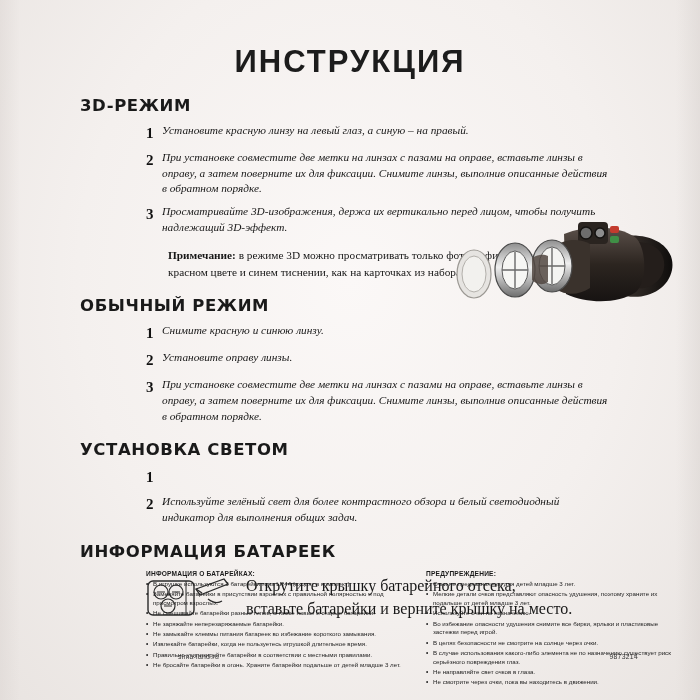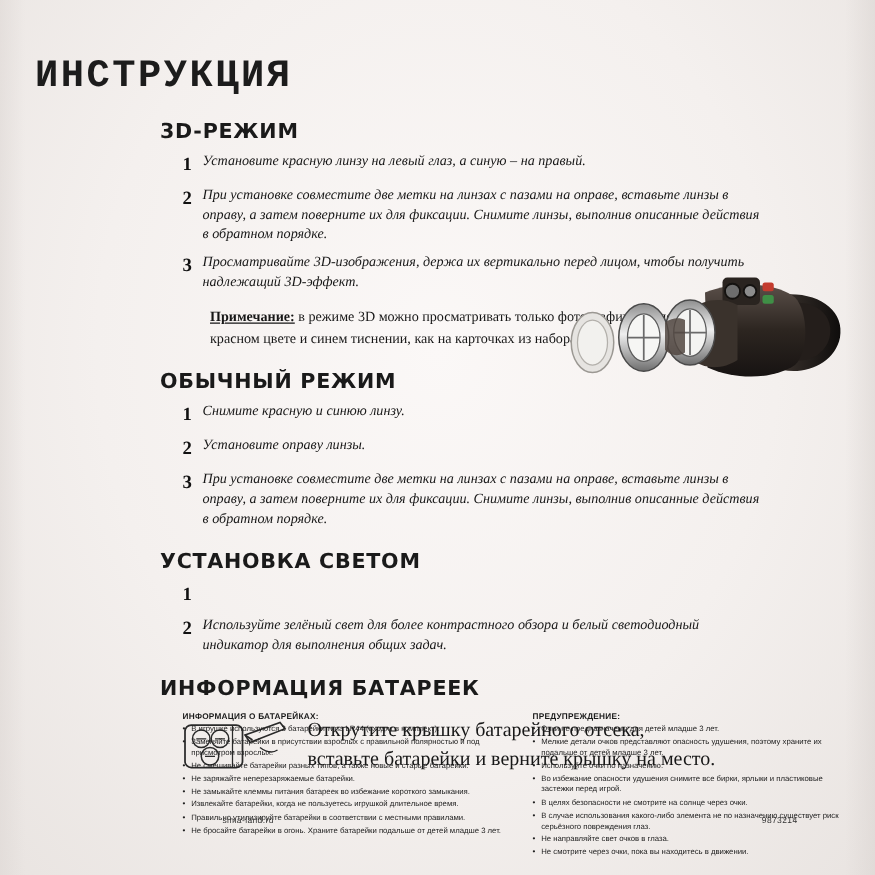--- a/index.html
+++ b/index.html
@@ -23,34 +23,35 @@
   }
   #page:after{
     content:"";position:absolute;right:0;top:0;width:24px;height:700px;
     background:linear-gradient(to left,#d8d2cf,rgba(255,255,255,0));
     opacity:.5;
   }
   .sheet{
     position:absolute;left:28px;top:22px;width:644px;height:656px;
   }
   .title{
-    font-family:Liberation Mono, monospace;
+    text-align:center;
+    font-family:Liberation Sans, sans-serif;
     font-weight:bold;
     font-size:31px;
     letter-spacing:2px;
     color:#1c1c1c;
     margin-top:22px;
   }
   .section-h{
     font-family:"DejaVu Sans", sans-serif;
     font-weight:bold;
     font-size:16.5px;
     letter-spacing:.6px;
     color:#1a1a1a;
-    margin:0 0 8px 100px;
+    margin:0 0 8px 52px;
   }
   .list{ margin:0 0 0 118px; }
   .item{
     display:flex;
     align-items:flex-start;
     margin-bottom:7px;
   }
   .num{
     font-family:"Liberation Serif", serif;
     font-size:15px;
@@ -67,21 +68,21 @@
     max-width:452px;
     font-style:italic;
   }
   .note{
     margin:12px 0 0 140px;
     font-size:11.3px;
     line-height:1.45;
     color:#171717;
     max-width:420px;
   }
-  .note b{font-weight:bold;text-decoration:underline;}
+  .note b{font-weight:bold;}
   .block{ margin-top:16px; }
 
   
   .goggles{
     position:absolute;
     right:-6px;
     top:186px;
     width:238px;height:118px;
   }
 

